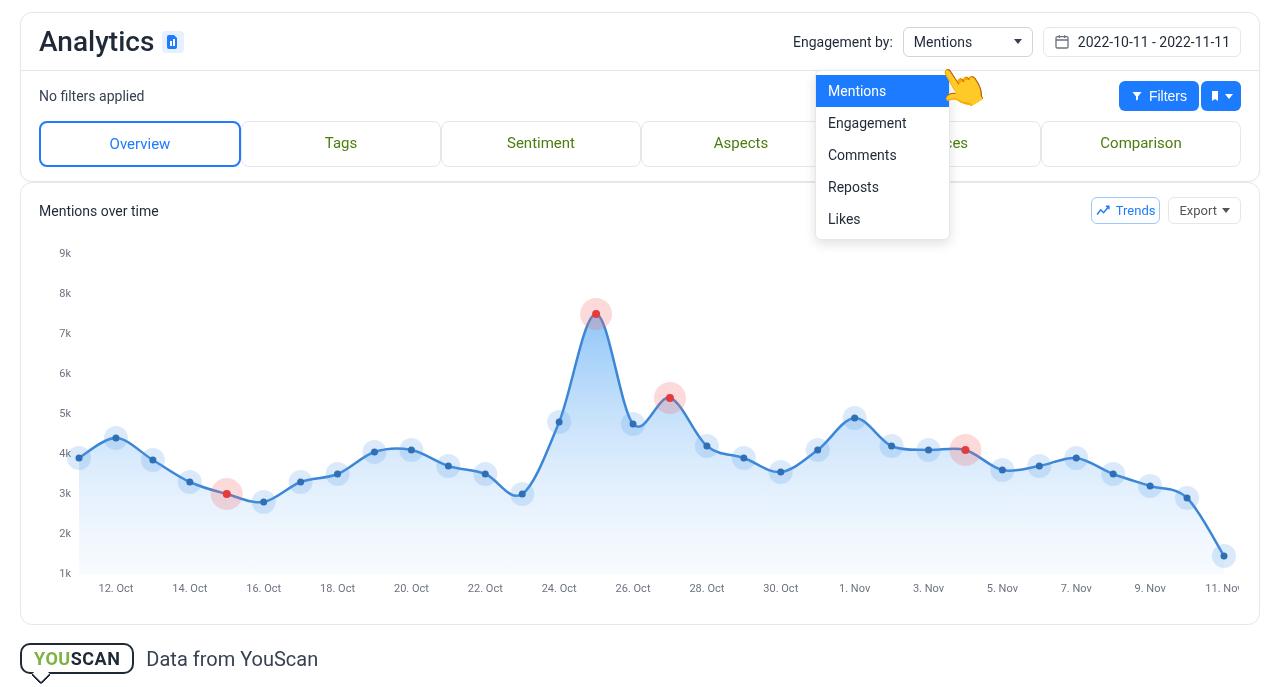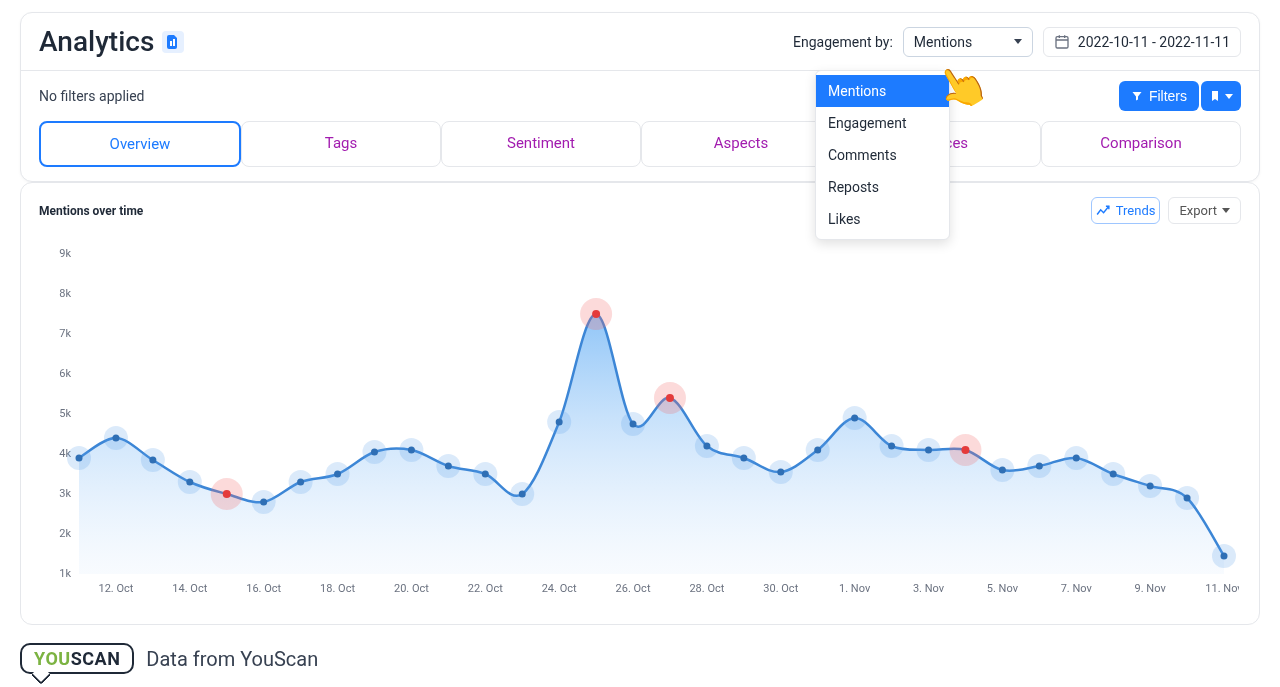--- a/index.html
+++ b/index.html
@@ -13,25 +13,25 @@
 .select-box { display:flex; align-items:center; justify-content:space-between; border:1px solid #cbd5e1; border-radius:6px; padding:6px 10px; font-size:14px; width:130px; cursor:pointer; }
 .date-box { display:flex; align-items:center; border:1px solid #e5e7eb; border-radius:6px; padding:6px 10px; font-size:14px; margin-left:10px; cursor:pointer; gap:8px; }
 .divider { border-top:1px solid #e5e7eb; }
 .filters-row { display:flex; align-items:center; padding:10px 18px; position:relative; }
 .no-filters { font-size:14px; color:#374151; }
 .btn { display:inline-flex; align-items:center; gap:6px; border-radius:6px; padding:7px 12px; font-size:14px; font-weight:500; cursor:pointer; }
 .btn-primary { background:#1d7bff; color:#fff; border:none; }
 .btn-group { display:flex; gap:2px; }
 .btn-bookmark { background:#1d7bff; color:#fff; border:none; padding:7px 8px; border-radius:6px; display:flex; align-items:center; gap:4px; cursor:pointer; }
 .tabs-row { display:flex; padding:0 18px 14px 18px; }
-.tab { flex:1; border:1px solid #e5e7eb; border-radius:8px; padding:12px 0; text-align:center; font-size:15px; color:#a21caf; background:#fff; cursor:pointer; }
+.tab { flex:1; border:1px solid #e5e7eb; border-radius:8px; padding:12px 0; text-align:center; font-size:15px; color:#4d7c0f; background:#fff; cursor:pointer; }
 .tab.active { border:2px solid #1d7bff; color:#1d7bff; }
 .chart-card { background:#fff; border:1px solid #e5e7eb; border-radius:12px; margin:0 20px; padding:14px 18px 10px 18px; position:relative; }
 .chart-header { display:flex; align-items:center; }
-.chart-title { font-size:12px; font-weight:700; }
+.chart-title { font-size:14px; font-weight:400; }
 .chip { display:inline-flex; align-items:center; gap:6px; border:1px solid #9ec6ff; color:#1d7bff; border-radius:6px; padding:5px 4px; font-size:13px; cursor:pointer; }
 .export { font-size:13px; color:#555; padding:5px 10px; border:1px solid #e5e7eb; border-radius:6px; cursor:pointer; display:inline-flex; align-items:center; gap:5px; }
 .chart-area { position:relative; margin-top:10px; }
 svg { display:block; }
 .dropdown { position:absolute; top:70px; right:330px; width:135px; background:#fff; border:1px solid #e5e7eb; border-radius:6px; box-shadow:0 4px 12px rgba(0,0,0,0.12); z-index:10; padding:4px 0; }
 .dropdown-item { padding:8px 12px; font-size:14px; cursor:pointer; }
 .dropdown-item.selected { background:#1d7bff; color:#fff; }
 .pointer { position:absolute; top:62px; right:292px; font-size:42px; z-index:20; transform: rotate(-30deg); user-select:none; }
 .footer { display:flex; align-items:center; gap:12px; margin:18px 20px 0 20px; }
 .logo-box { border:2px solid #1f2937; border-radius:10px; padding:3px 12px; font-weight:700; font-size:18px; letter-spacing:0.5px; position:relative; background:#fff; }

